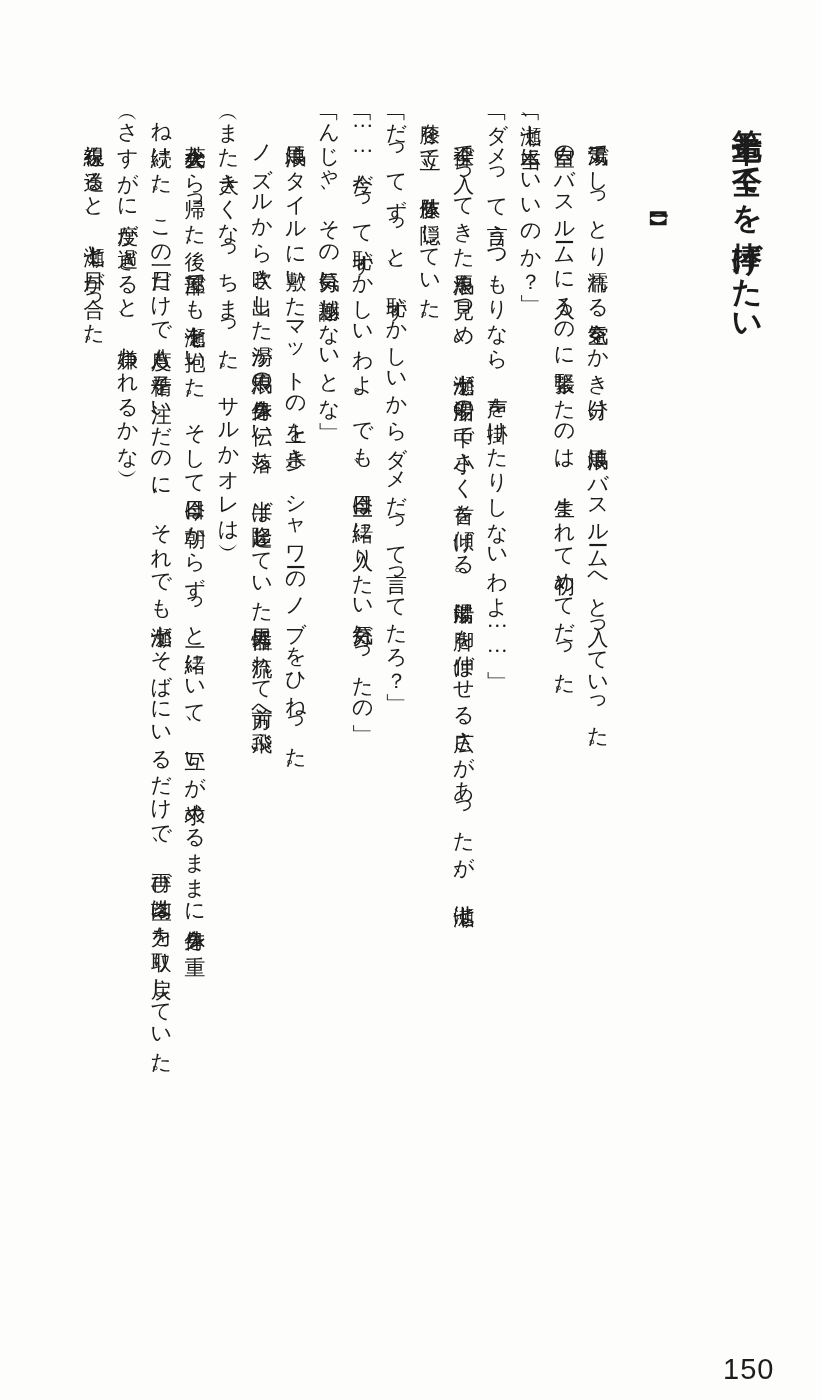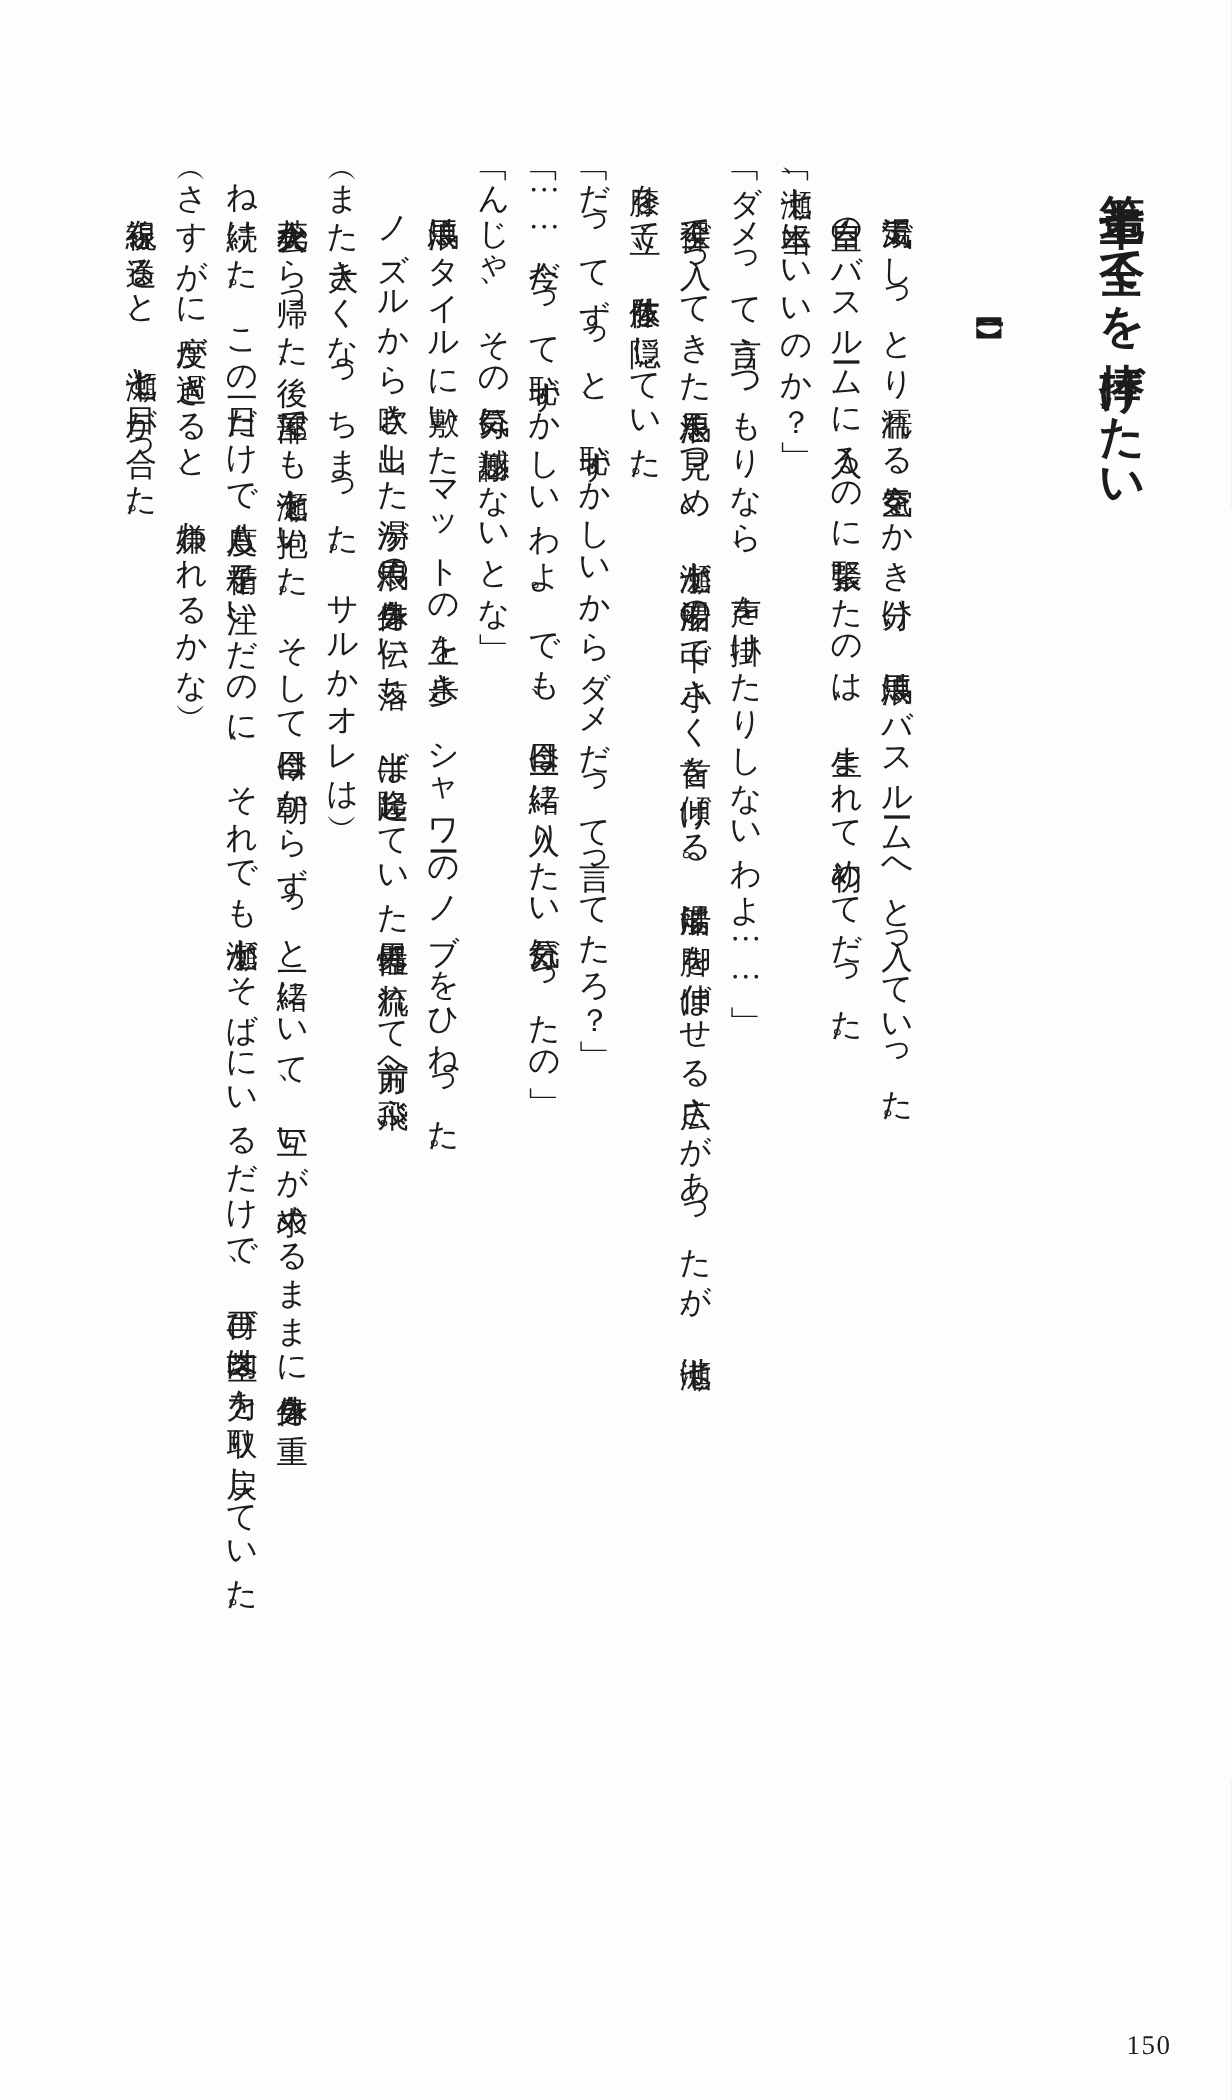--- a/index.html
+++ b/index.html
@@ -59,25 +59,24 @@
     letter-spacing: 1px;
     line-height: 33.6px;
   }
   .t-line {
     white-space: pre; 
   }
   .page-number {
     position: absolute;
     top: 1353px;
     left: 723px;
-    font-family: Liberation Serif, serif;
-    font-size: 18px;
+    font-family: Liberation Sans, sans-serif;
+    font-size: 29px;
     letter-spacing: 1px;
     color: var(--ink);
-    margin-left: 28px;
   }
 </style>
 </head>
 <body>
 
 <div class="page">
 
   <div class="chapter-title">第七章　全てを捧げたい</div>
 
   <div class="section-marker">【一】</div>

